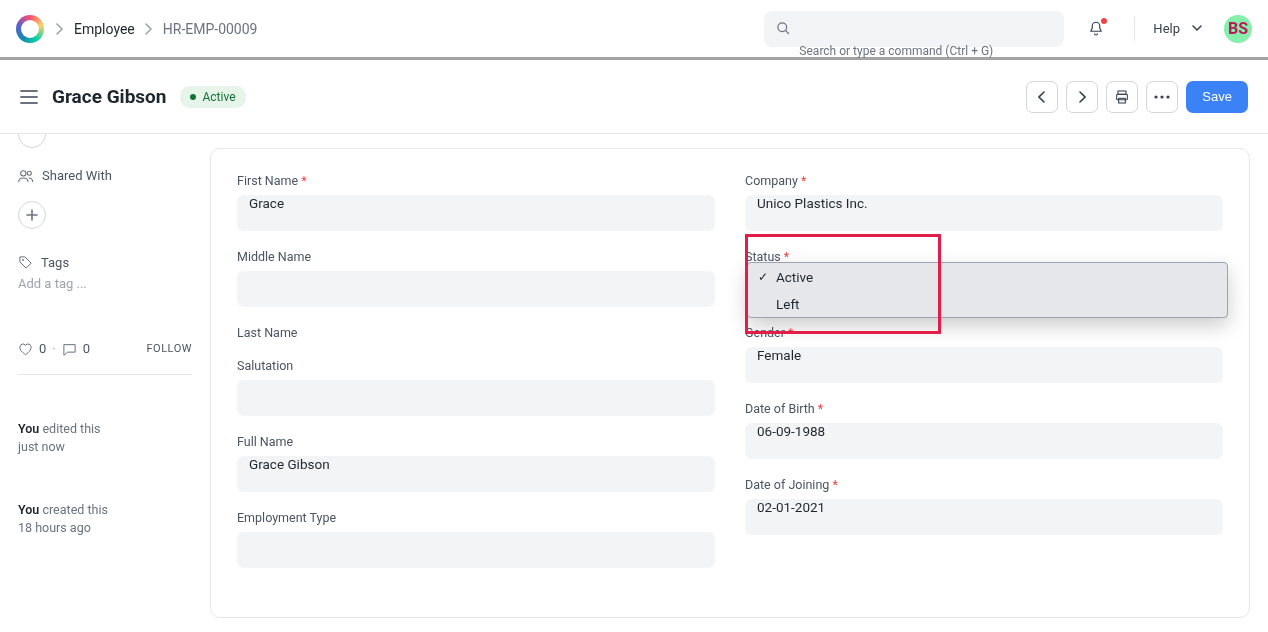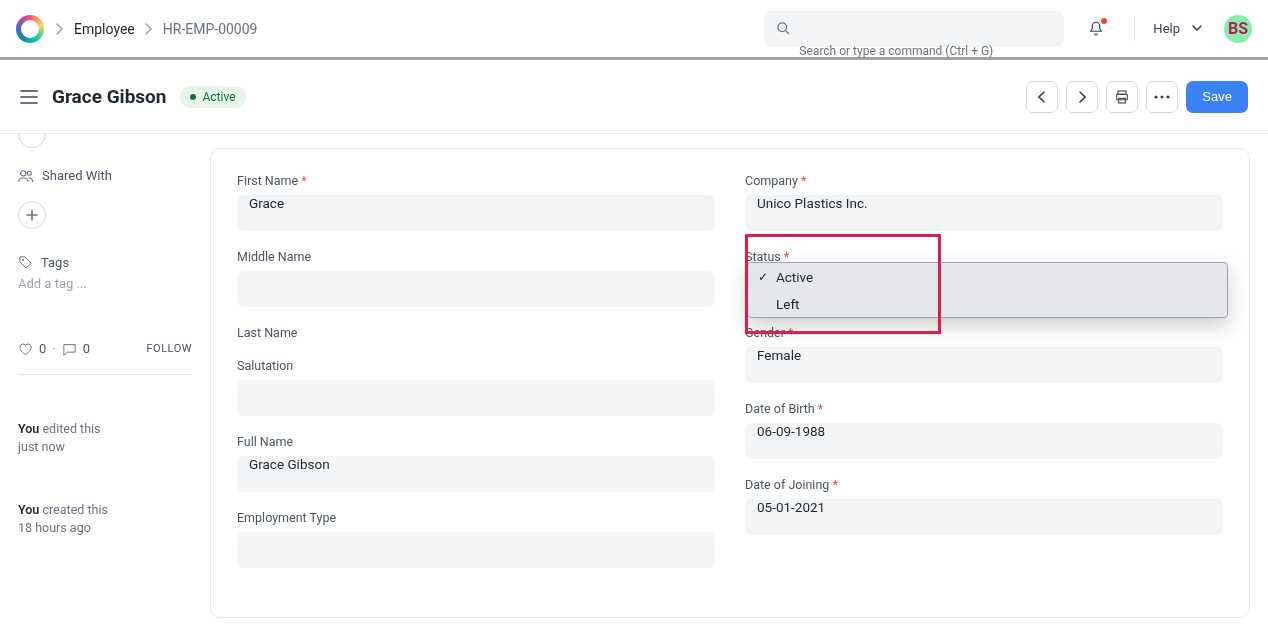--- a/index.html
+++ b/index.html
@@ -246,21 +246,21 @@
           <div class="field">
             <span class="label"><span>Gender</span> <span class="req">*</span></span>
             <div class="input">Female</div>
           </div>
           <div class="field">
             <span class="label"><span>Date of Birth</span> <span class="req">*</span></span>
             <div class="input">06-09-1988</div>
           </div>
           <div class="field">
             <span class="label"><span>Date of Joining</span> <span class="req">*</span></span>
-            <div class="input">05-01-2021</div>
+            <div class="input">02-01-2021</div>
           </div>
         </div>
       </div>
     </div>
   </div>
 </div>
 
 <div class="dropdown">
   <div class="opt">
     <span class="chk">✓</span>

